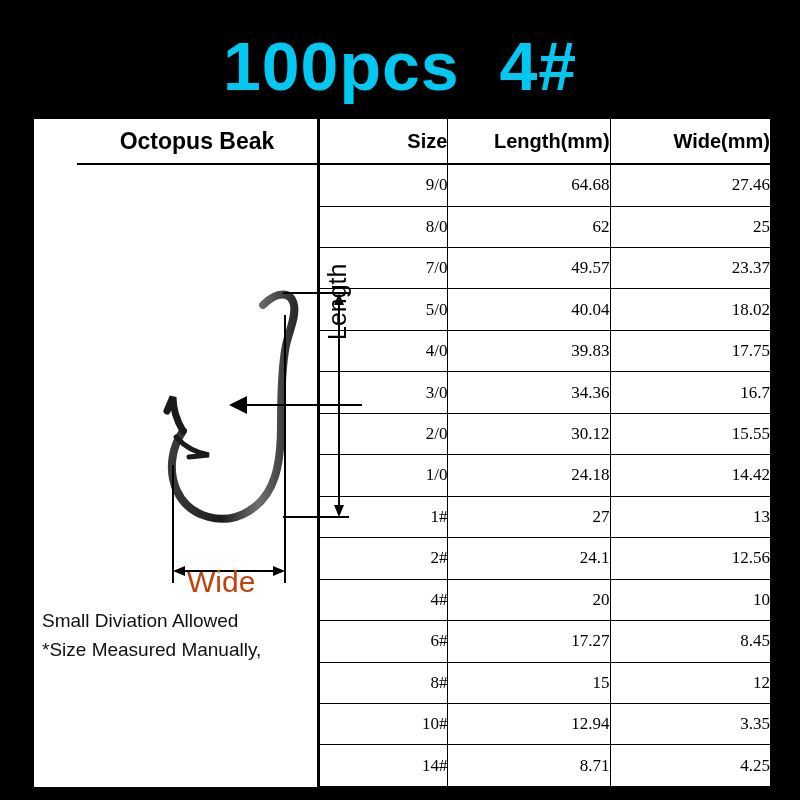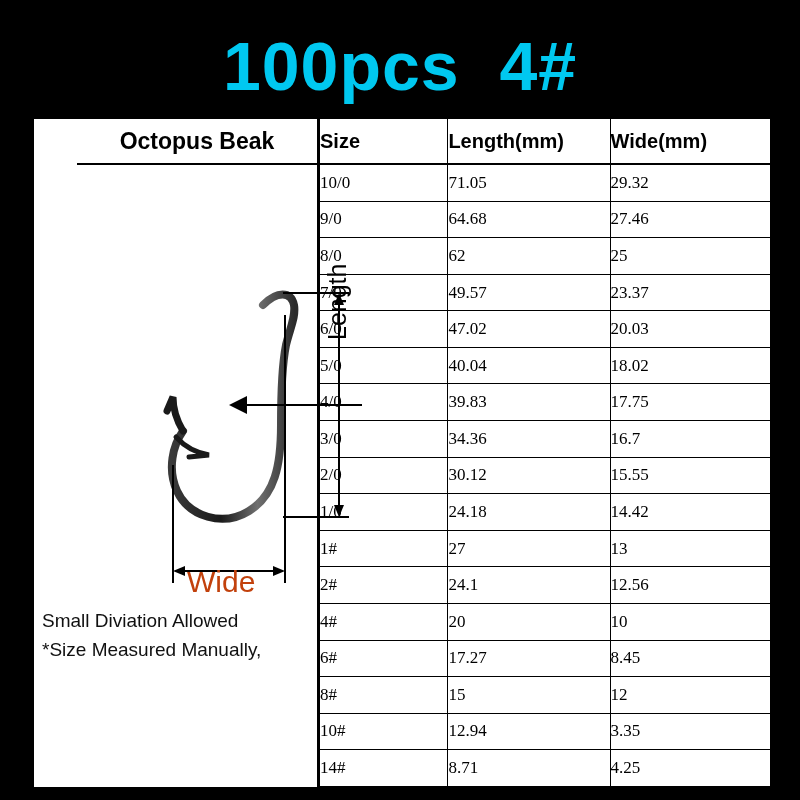--- a/index.html
+++ b/index.html
@@ -103,21 +103,21 @@
     bottom: 0;
   }
   table {
     border-collapse: collapse;
     width: 100%;
     height: 100%;
     table-layout: fixed;
   }
   th, td {
     border: 1px solid #000000;
-    text-align: left;
+    text-align: right;
     font-family: "Liberation Serif", serif;
     font-size: 17px;
     color: #000000;
     padding: 0;
   }
   thead th {
     height: 44px;
     font-family: "Liberation Sans", sans-serif;
     font-weight: bold;
     font-size: 20px;
@@ -224,45 +224,35 @@
         </colgroup>
         <thead>
           <tr>
             <th>Size</th>
             <th>Length(mm)</th>
             <th>Wide(mm)</th>
           </tr>
         </thead>
         <tbody id="tbody">
             <tr>
-              <td>10/0</td>
-              <td>71.05</td>
-              <td>29.32</td>
-            </tr>
-            <tr>
               <td>9/0</td>
               <td>64.68</td>
               <td>27.46</td>
             </tr>
             <tr>
               <td>8/0</td>
               <td>62</td>
               <td>25</td>
             </tr>
             <tr>
               <td>7/0</td>
               <td>49.57</td>
               <td>23.37</td>
             </tr>
             <tr>
-              <td>6/0</td>
-              <td>47.02</td>
-              <td>20.03</td>
-            </tr>
-            <tr>
               <td>5/0</td>
               <td>40.04</td>
               <td>18.02</td>
             </tr>
             <tr>
               <td>4/0</td>
               <td>39.83</td>
               <td>17.75</td>
             </tr>
             <tr>

